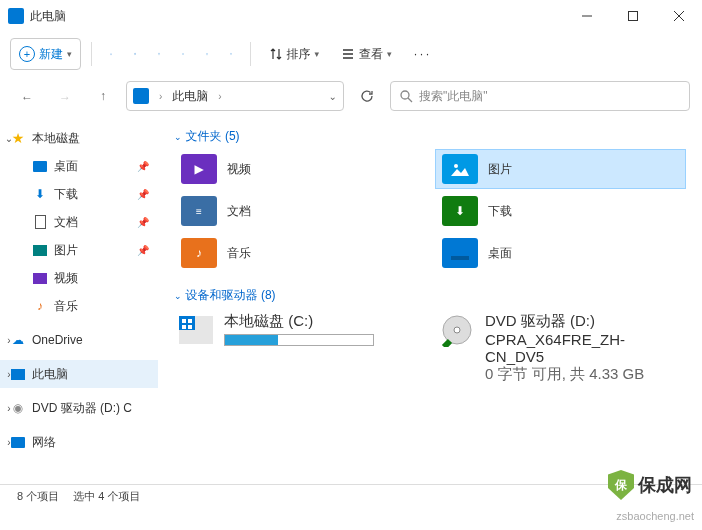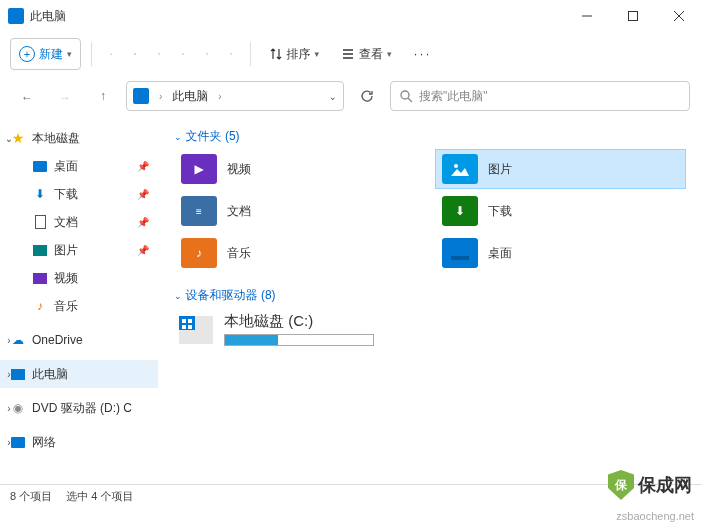--- a/index.html
+++ b/index.html
@@ -40,21 +40,21 @@
   .grid { display:grid; grid-template-columns: 1fr 1fr; gap: 2px 10px; margin-bottom:10px; }
   .folderitem { height: 40px; display:flex; align-items:center; gap:10px; padding-left:6px; border:1px solid transparent; }
   .folderitem.sel { background:#cce8ff; border:1px solid #99d1ff; }
   .bigicon { width:36px; height:30px; display:flex; align-items:center; justify-content:center; border-radius:3px; }
   .drives { display:grid; grid-template-columns: 1fr 1fr; gap:10px; }
   .drive { display:flex; gap:10px; padding:4px; }
   .dricon { width:36px; height:36px; display:flex; align-items:center; justify-content:center; }
   .drinfo { flex:1; font-size:15px; }
   .prog { width:150px; height:12px; border:1px solid #aaa; margin:3px 0; background:#fff; }
   .prog .fill { height:100%; background:#26a0da; }
-  .status { height: 24px; border-top:1px solid #ddd; display:flex; align-items:center; padding:0 10px; gap:14px; font-size:11px; color:#444; }
+  .status { height: 24px; border-top:1px solid #ddd; display:flex; align-items:center; padding:0 17px; gap:14px; font-size:11px; color:#444; }
   .logo { position:absolute; right:10px; bottom:30px; display:flex; align-items:center; gap:4px; font-size:18px; font-weight:bold; color:#333; }
   .shield { width:26px; height:30px; background:#7cb342; clip-path: polygon(50% 0,100% 15%,100% 60%,50% 100%,0 60%,0 15%); display:flex; align-items:center; justify-content:center; color:#fff; font-size:12px; }
   .wm { position:absolute; right:8px; bottom:8px; font-size:11px; color:#aaa; }
   svg { display:block; }
 </style>
 </head>
 <body>
 
 <div class="titlebar">
   <span class="icon"></span>
@@ -299,20 +299,34 @@
               <rect x="9" y="9" width="4" height="4" fill="#fff"></rect>
             </svg>
           </div>
         <div class="drinfo">
           <div>本地磁盘 (C:)</div>
           <div class="prog">
               <div class="fill" style="width:36%"></div>
             </div>
         </div>
       </div>
+      <div class="drive">
+        <div class="dricon">
+            <svg width="34" height="34">
+              <circle cx="17" cy="17" r="14" fill="#ddd" stroke="#aaa"></circle>
+              <circle cx="17" cy="17" r="3" fill="#fff" stroke="#888"></circle>
+              <path d="M10 28 L4 34" stroke="#107c10" stroke-width="6"></path>
+            </svg>
+          </div>
+        <div class="drinfo">
+          <div>DVD 驱动器 (D:)</div>
+          <div>CPRA_X64FRE_ZH-CN_DV5</div>
+          <div style="color:#666">0 字节 可用, 共 4.33 GB</div>
+        </div>
+      </div>
     </div>
   </div>
 </div>
 
 <div class="status">
   <span>8 个项目</span>
   <span>选中 4 个项目</span>
 </div>
 
 <div class="logo">

